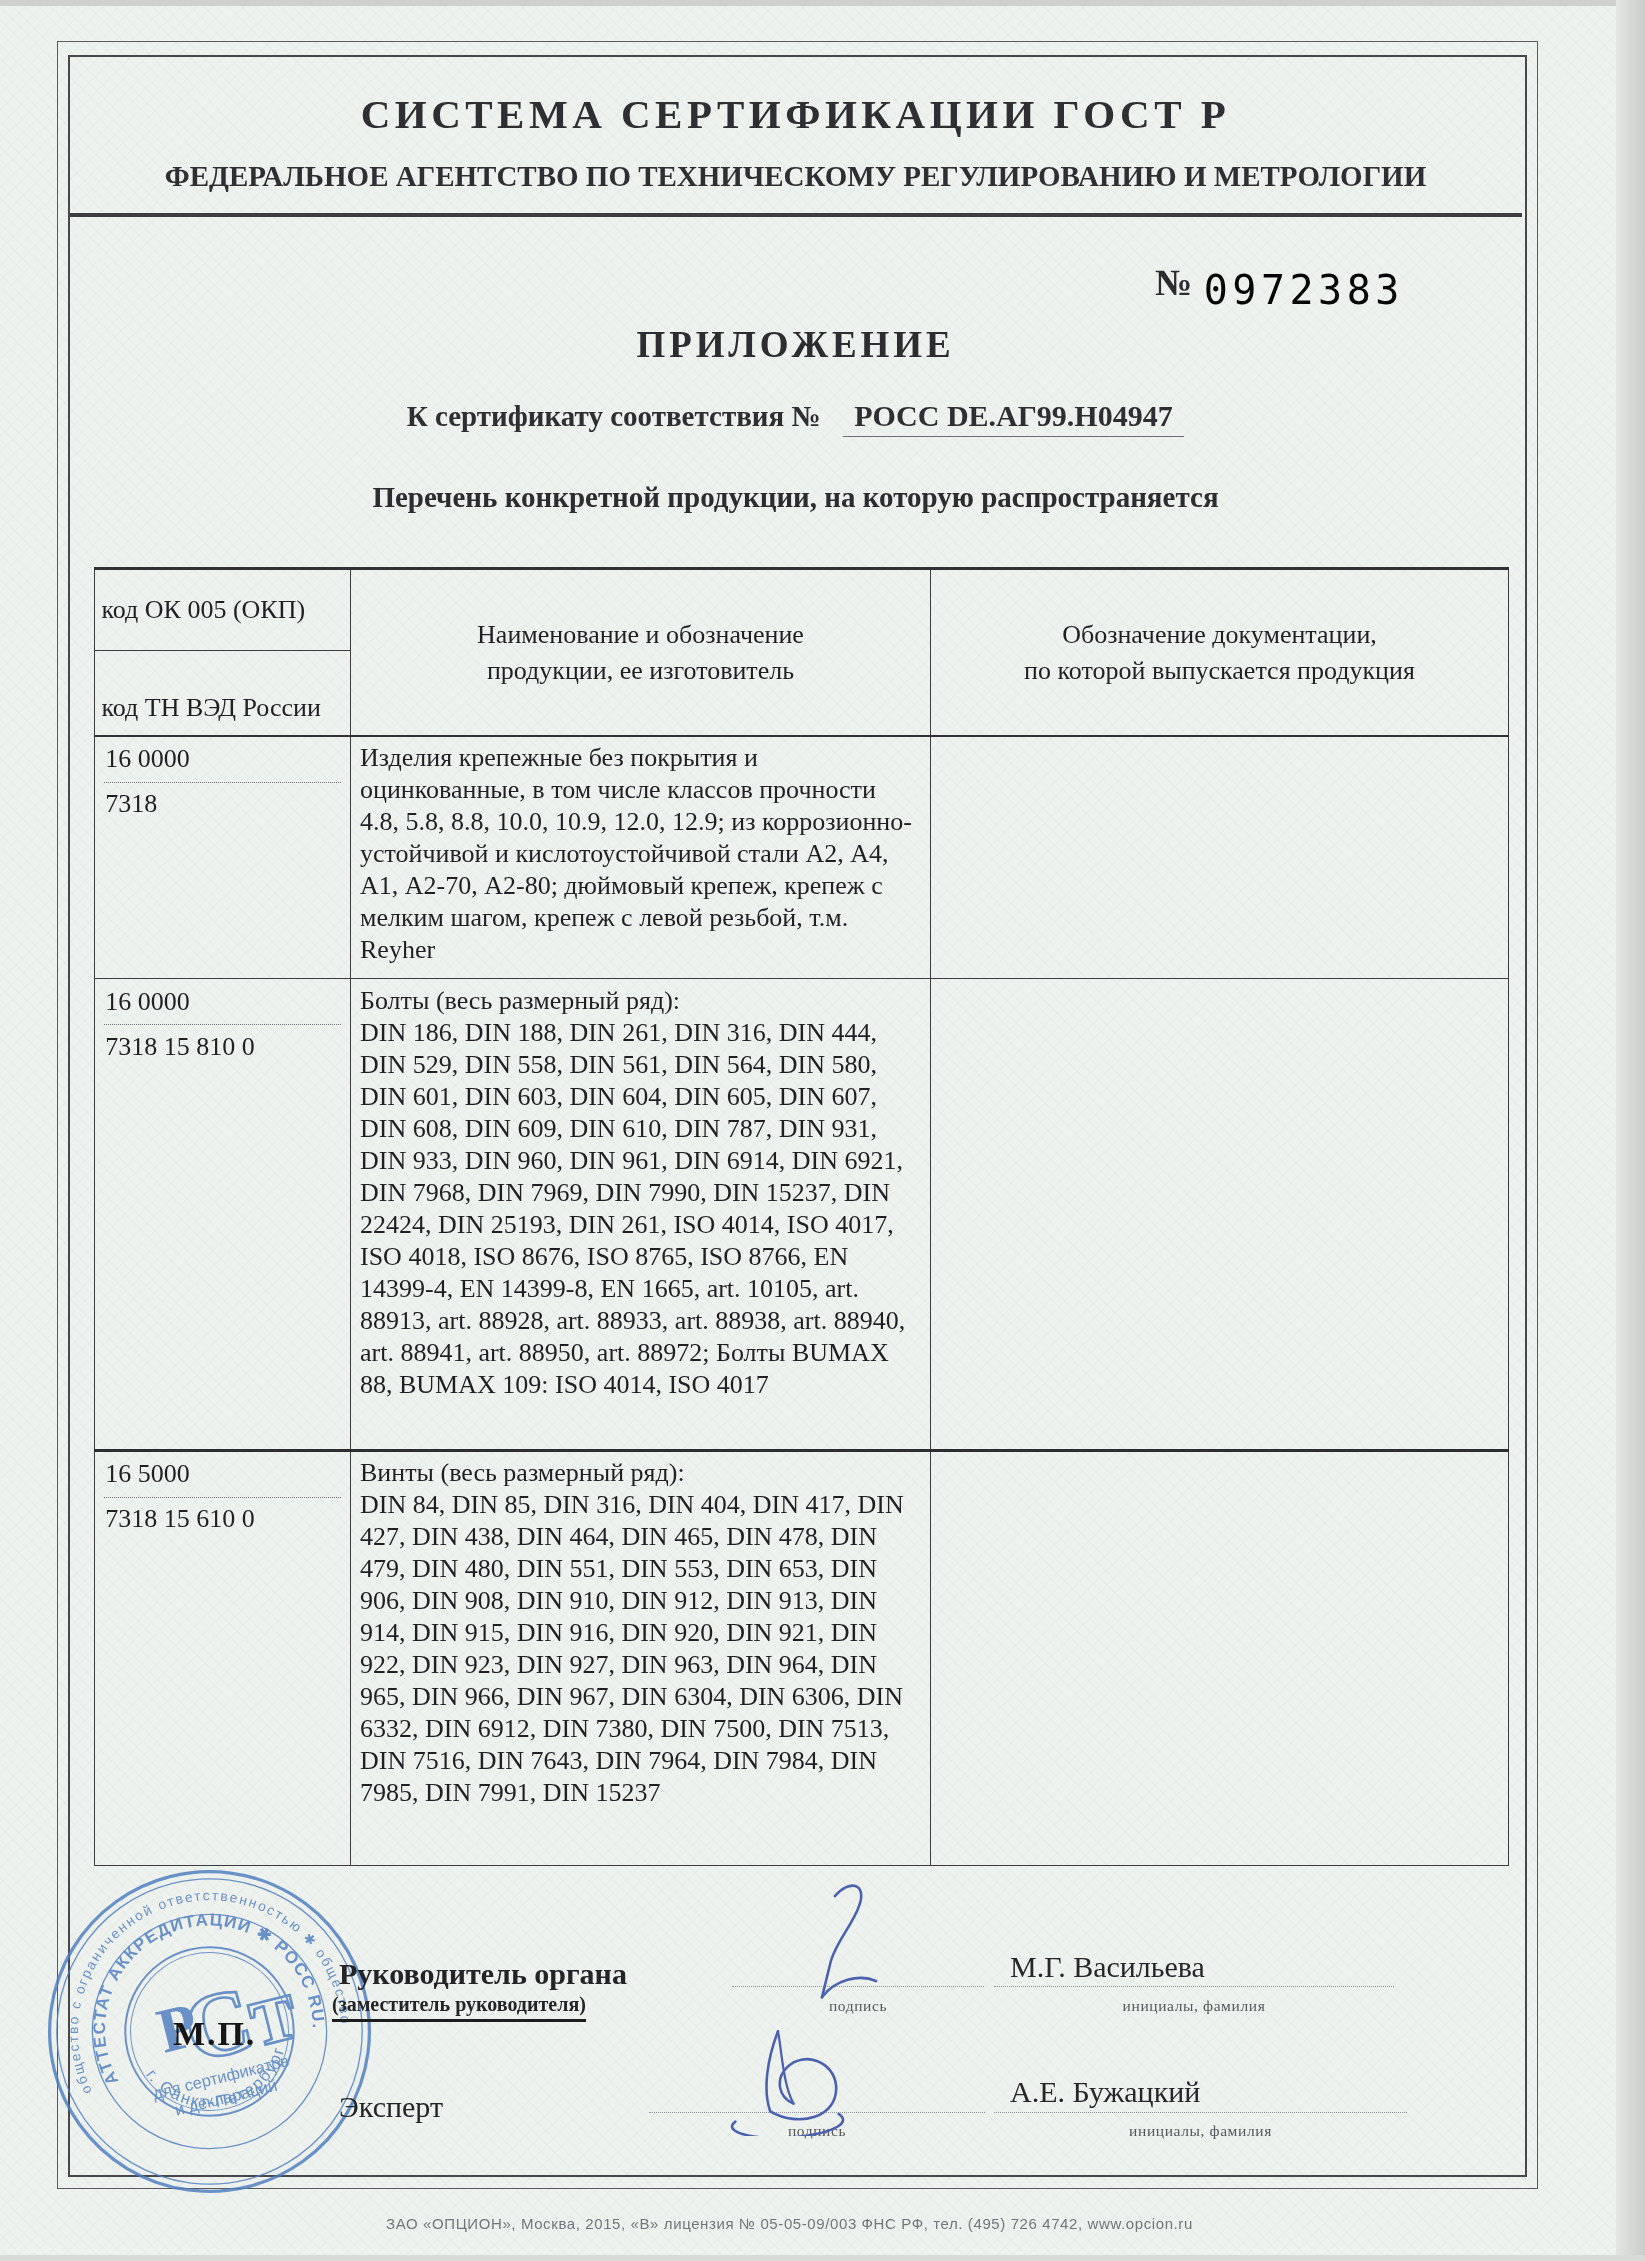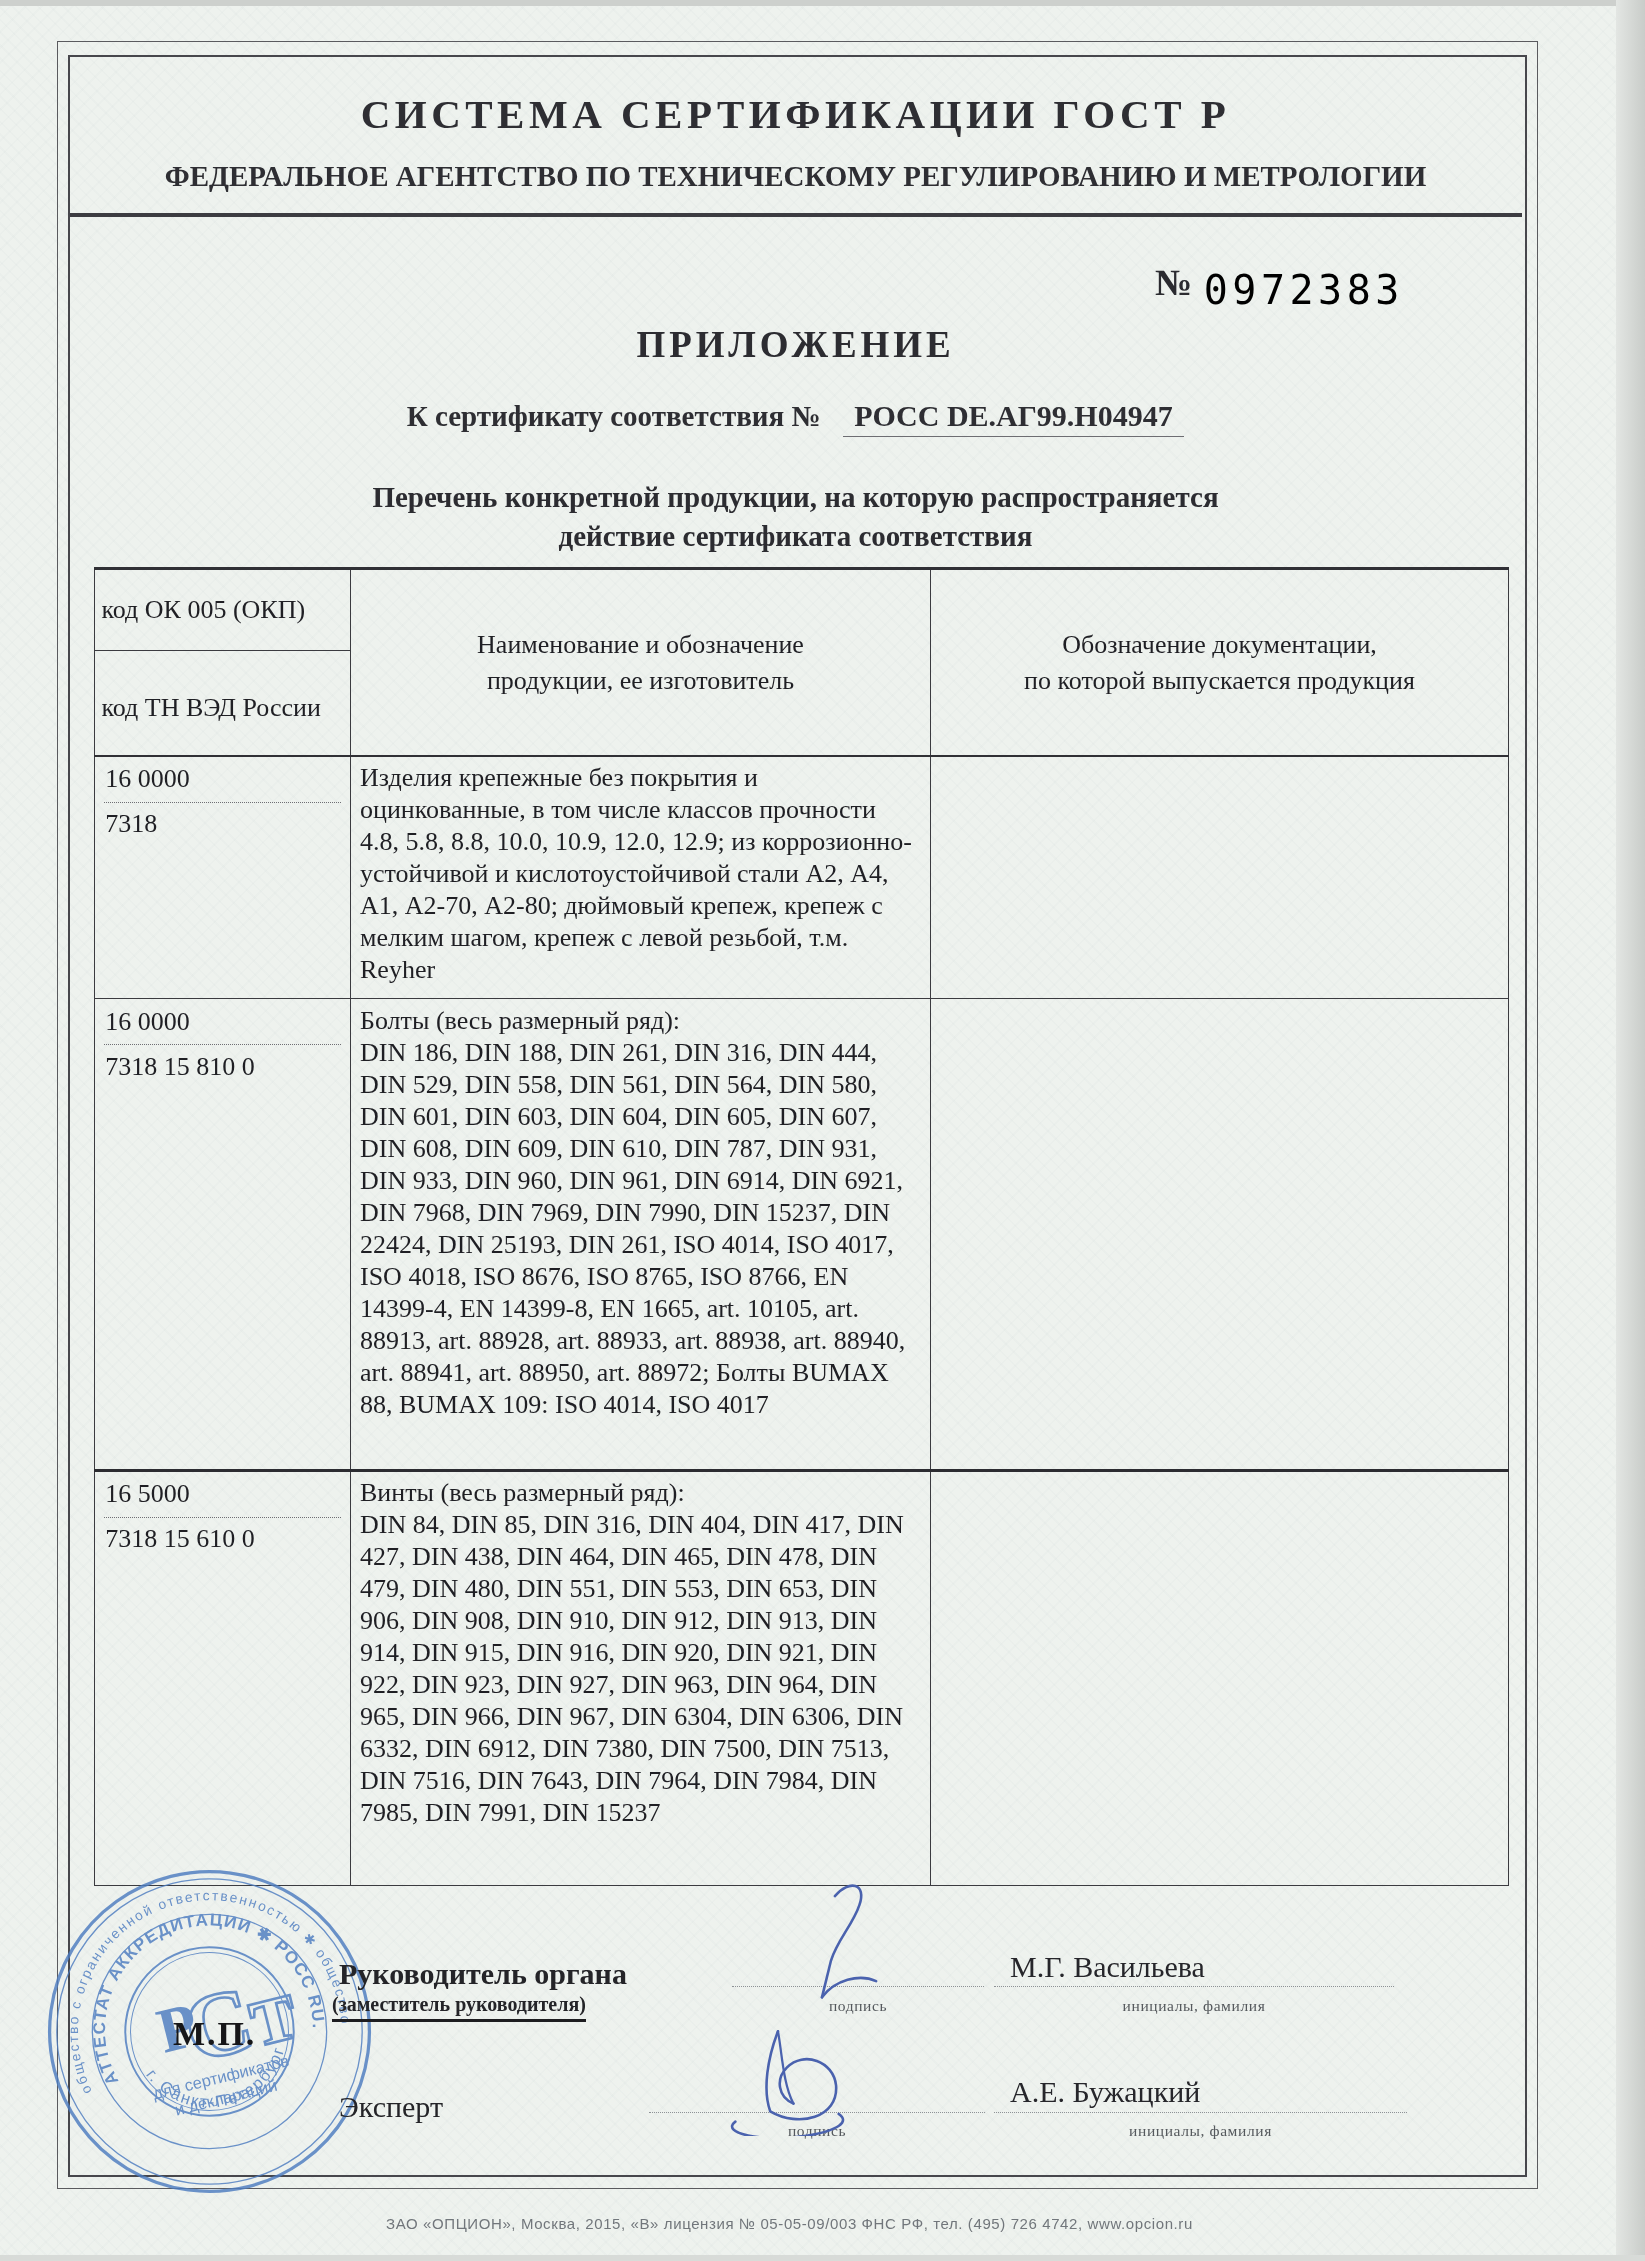--- a/index.html
+++ b/index.html
@@ -54,21 +54,21 @@
   }
   table.products td{border:1.3px solid #3b3b40;vertical-align:top;overflow:hidden;
     padding:5.2px 9px;line-height:32px;}
   table.products tr.hdr td{border-top:3.2px solid #303035;border-bottom:2.6px solid #303035;
     text-align:center;vertical-align:middle;padding:0;}
   td.c-code{width:255px;}
   td.c-desc{width:579px;}
   td.c-doc{width:577px;}
   .hdr-c1-top,.hdr-c1-bot{padding:9px 6.5px;text-align:left;font-size:26px;}
   .hdr-c1-top{border-bottom:1.3px solid #3b3b40;height:62px;display:flex;align-items:center;}
-  .hdr-c1-bot{height:64px;display:flex;align-items:flex-end;padding-bottom:31px;}
+  .hdr-c1-bot{height:64px;display:flex;align-items:flex-end;padding-bottom:11px;}
   .hdr-two{line-height:36px;font-size:26px;}
   tr.r1 td{height:231px;}
   tr.r2 td{height:459px;}
   tr.r3 td{height:403px;border-top:3.2px solid #2c2c31;}
   .okp{display:block;border-bottom:1.9px dotted #6f6f74;padding:1.3px 0 6.5px 1.3px;}
   .tnved{display:block;padding:5.2px 0 0 1.3px;}
   .desc-intro{display:block;}
   .desc-body{display:block;}
 
   
@@ -128,21 +128,20 @@
 </div>
 
 <div class="doc-title">ПРИЛОЖЕНИЕ</div>
 
 <div class="cert-line">
   <span class="cert-label">К сертификату соответствия №</span><span class="cert-num">РОСС DE.АГ99.Н04947</span>
 </div>
 
 <div class="subtitle">
   <div>Перечень конкретной продукции,  на которую распространяется</div>
-  <div>действие сертификата соответствия</div>
 </div>
 
 <table class="products">
   <tbody>
       <tr class="hdr">
     <td class="c-code">
       <div class="hdr-c1-top">код ОК 005 (ОКП)</div>
       <div class="hdr-c1-bot">код ТН ВЭД России</div>
     </td>
     <td class="c-desc">

